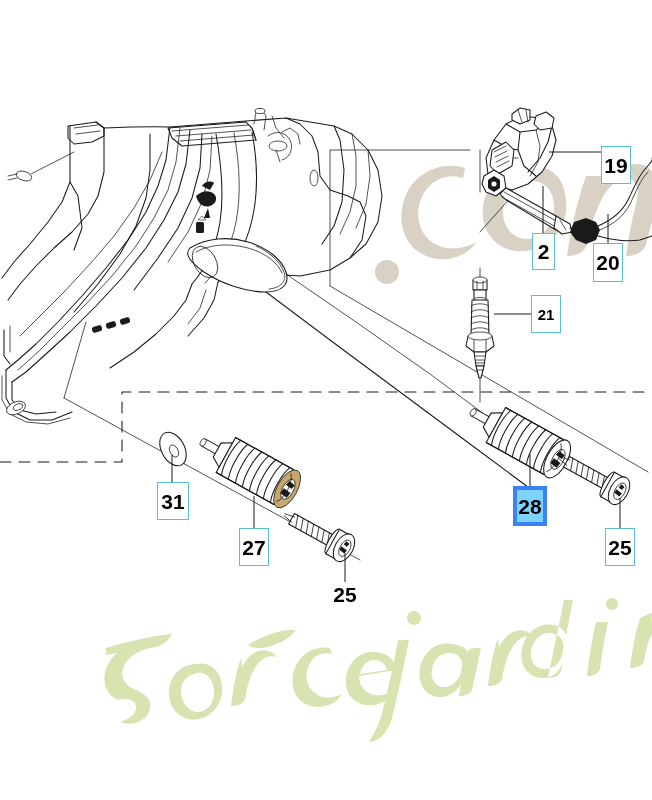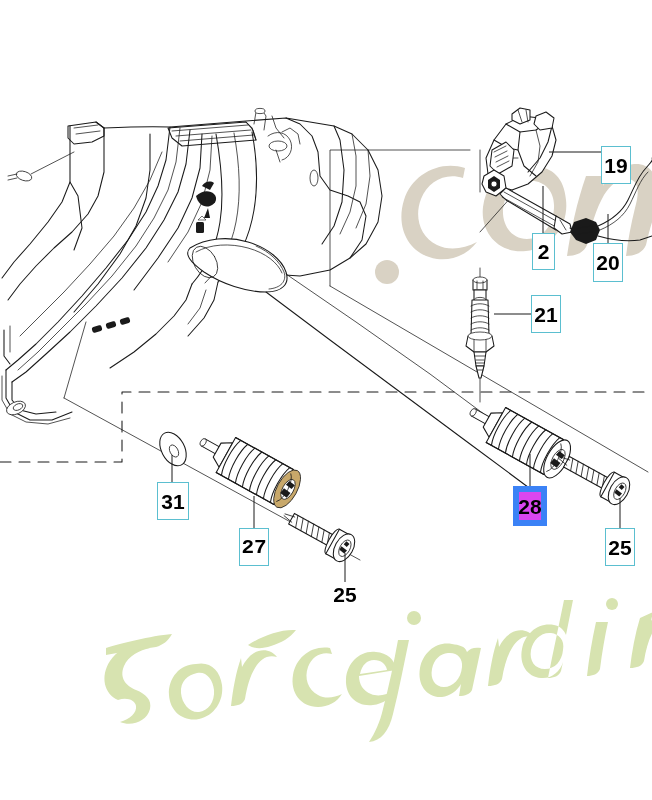--- a/index.html
+++ b/index.html
@@ -35,22 +35,22 @@
     font-family: "Liberation Sans", sans-serif;
     font-weight: bold;
     color: #000000;
     background: #ffffff;
     line-height: 1;
   }
   .callout.boxed {
     border: 1.6px solid #5bbfd0;
   }
   .callout.highlight {
-    background: #d946ef;
-    border: 6px solid #3b82f6;
+    background: #7dd3fc;
+    border: 4px solid #3b82f6;
   }
   .callout.plain {
     background: transparent;
     border: none;
   }
 </style>
 </head>
 <body>
 
 <div id="diagram-root">
@@ -496,27 +496,27 @@
 
   <div class="callout boxed" style="left:601px; top:146px; width:30px; height:38px; font-size:21px;">
       <span>19</span>
     </div>
   <div class="callout boxed" style="left:532px; top:233px; width:23px; height:37px; font-size:21px;">
       <span>2</span>
     </div>
   <div class="callout boxed" style="left:593px; top:243px; width:30px; height:39px; font-size:21px;">
       <span>20</span>
     </div>
-  <div class="callout boxed" style="left:531px; top:295px; width:30px; height:38px; font-size:21px;">
+  <div class="callout boxed" style="left:531px; top:295px; width:30px; height:38px; font-size:15px;">
       <span>21</span>
     </div>
   <div class="callout boxed" style="left:157px; top:482px; width:32px; height:38px; font-size:21px;">
       <span>31</span>
     </div>
-  <div class="callout boxed" style="left:239px; top:528px; width:30px; height:38px; font-size:21px;font-family:Liberation Mono, monospace;">
+  <div class="callout boxed" style="left:239px; top:528px; width:30px; height:38px; font-size:21px;">
       <span>27</span>
     </div>
   <div class="callout plain" style="left:330px; top:582px; width:30px; height:24px; font-size:21px;">
       <span>25</span>
     </div>
   <div class="callout highlight" style="left:513px; top:486px; width:34px; height:40px; font-size:21px;">
       <span>28</span>
     </div>
   <div class="callout boxed" style="left:605px; top:528px; width:30px; height:38px; font-size:21px;">
       <span>25</span>

